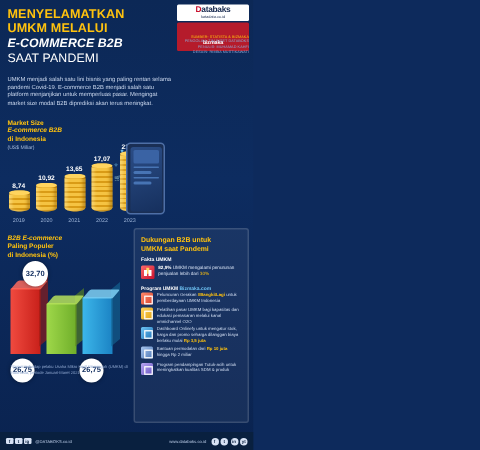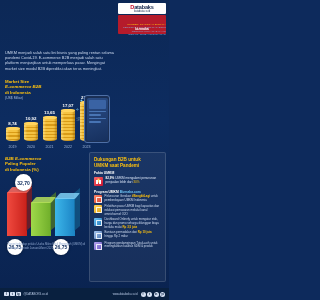--- a/index.html
+++ b/index.html
@@ -106,20 +106,28 @@
   .f-ico { width:4.5px; height:4.5px; background:#d8e3f5; border-radius:.8px; color:#09203f; font-size:3px; font-weight:bold; display:flex; align-items:center; justify-content:center; }
   .f-txt { font-size:2.8px; color:#b9cae6; }
   .f-spacer { flex:1; }
   .f-round { width:5px; height:5px; border-radius:50%; background:#d8e3f5; color:#09203f; font-size:3px; font-weight:bold; display:flex; align-items:center; justify-content:center; }
 </style>
 </head>
 <body>
 
 <div class="page">
 
+  <div class="header">
+    <div class="title-block">
+      <div class="t1">MENYELAMATKAN</div>
+      <div class="t2">UMKM MELALUI</div>
+      <div class="t3">E-COMMERCE B2B</div>
+      <div class="t4">SAAT PANDEMI</div>
+    </div>
+  </div>
 
   <div class="brand">
     <div class="brand-box">
       <div class="brand-main"><span class="d">D</span><span class="rest">atabaks</span></div>
       <div class="brand-sub">katadata.co.id</div>
     </div>
     <div class="brand-partner">
       <span>bizmaka</span>
     </div>
   </div>

